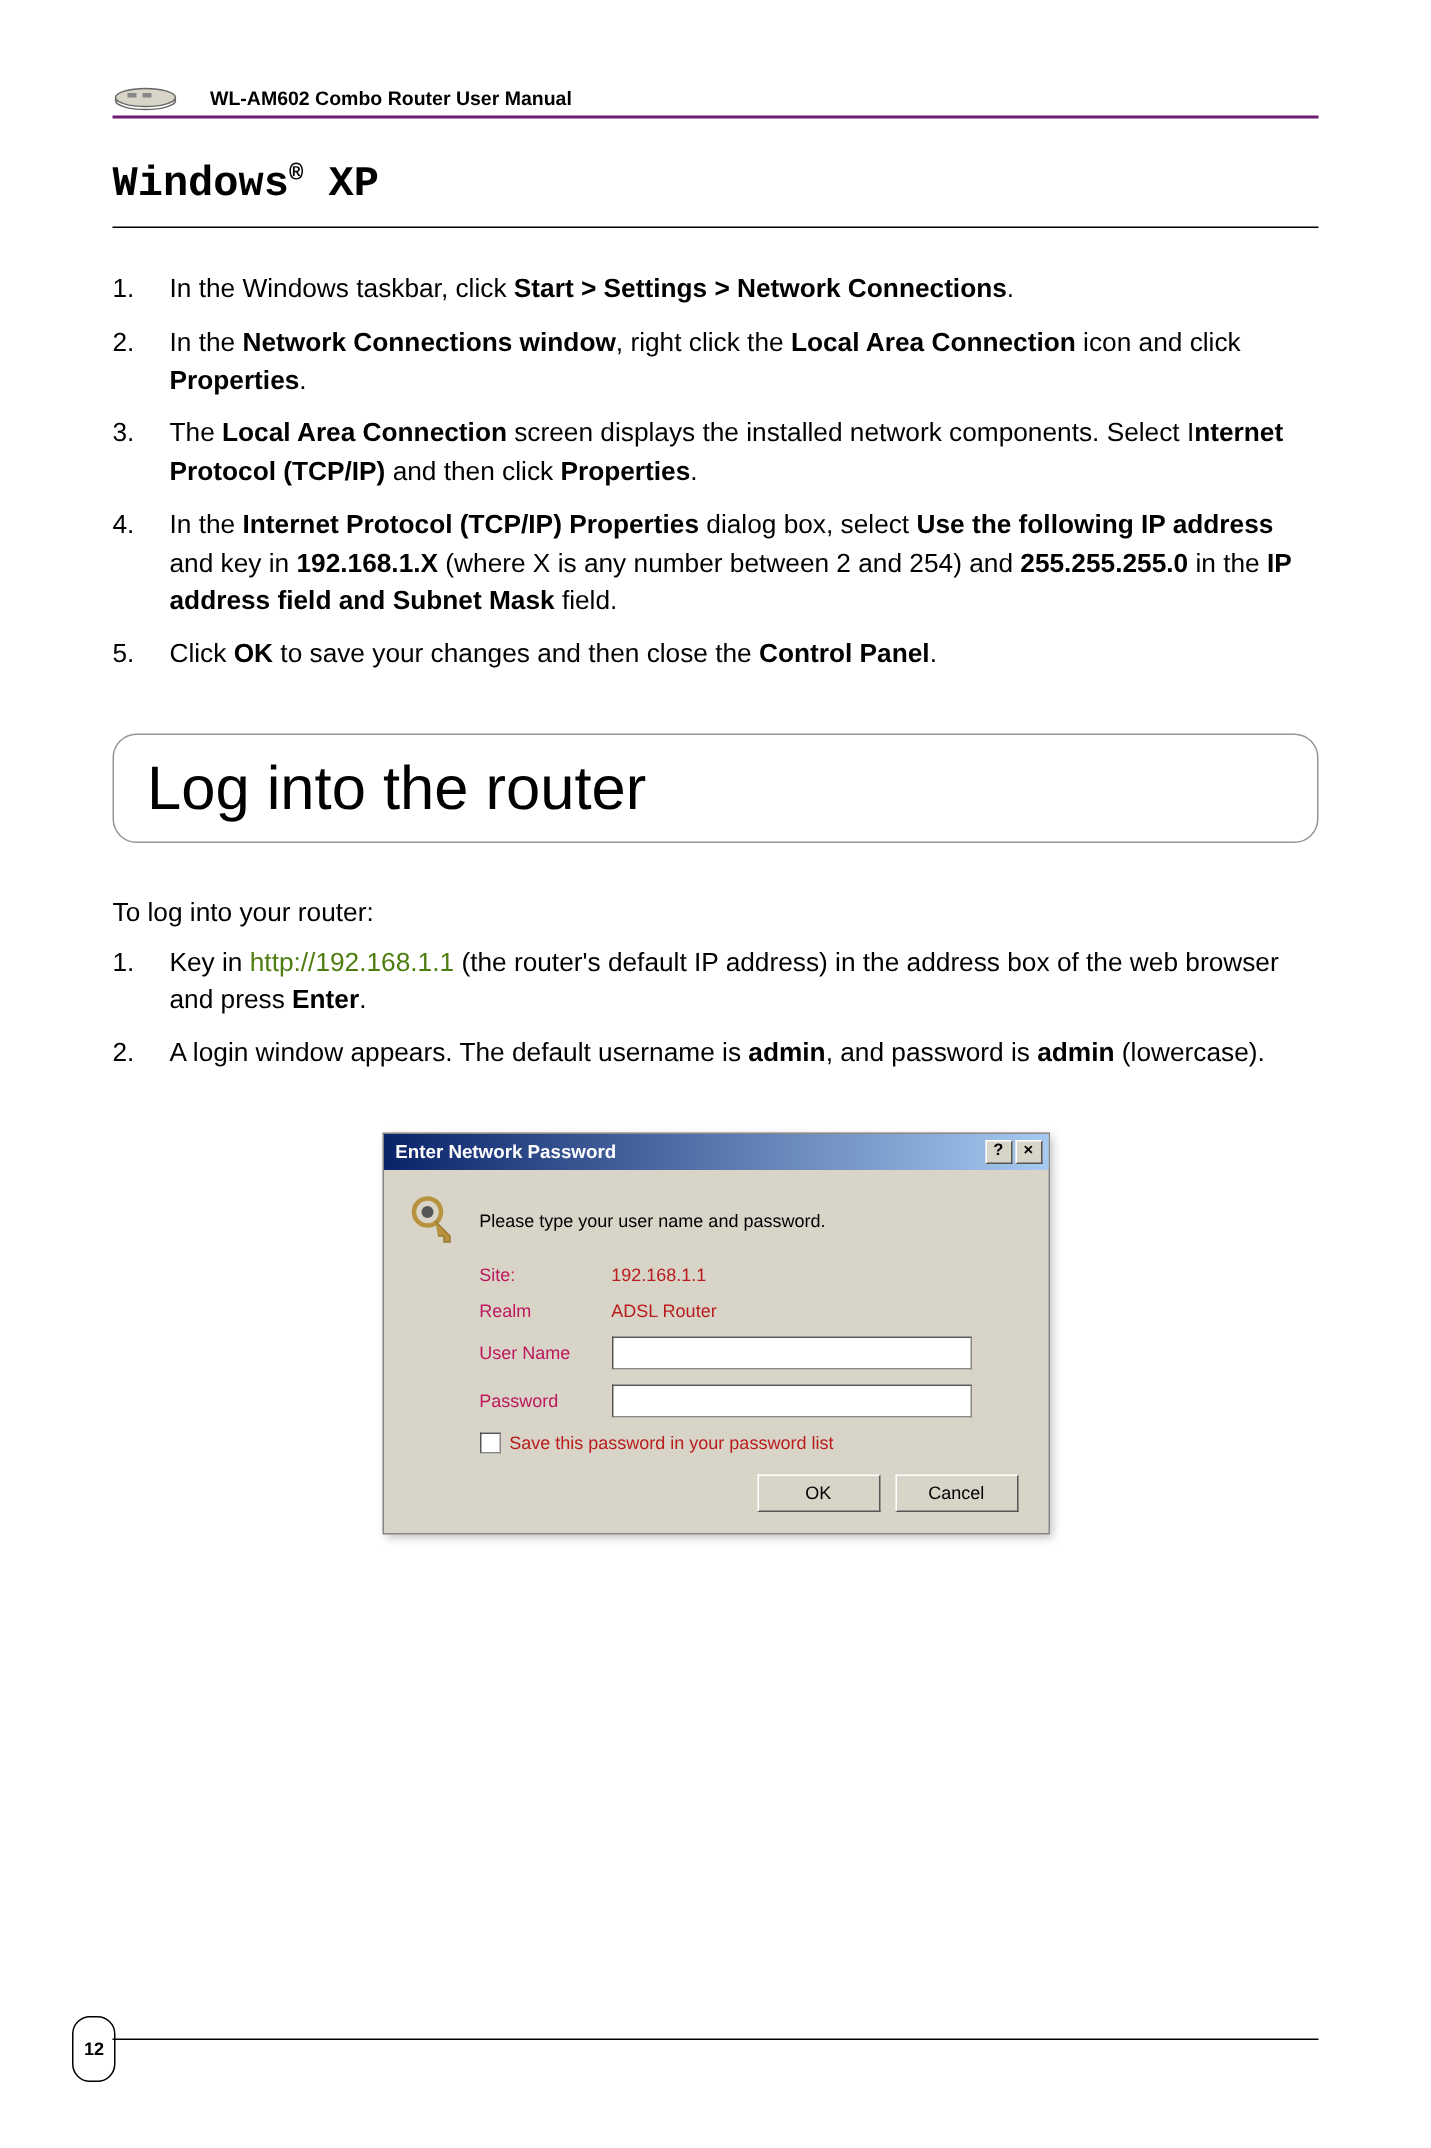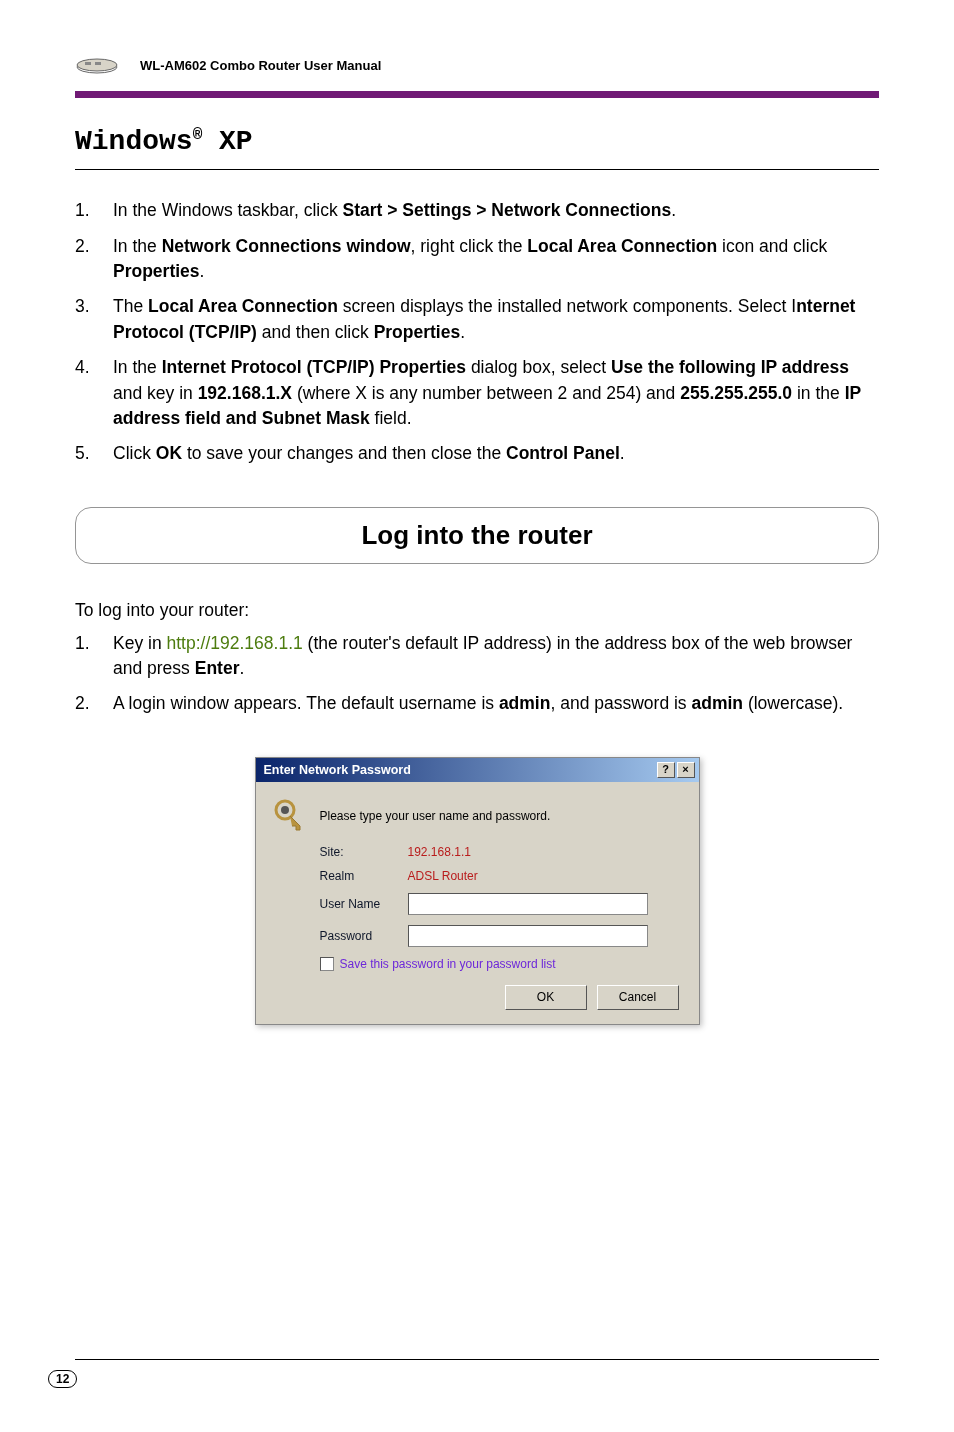--- a/index.html
+++ b/index.html
@@ -10,22 +10,22 @@
       height: 1432px;
       position: relative;
       color: #000;
     }
     .page {
       padding: 55px 75px 40px 75px;
     }
     .header-bar {
       display: flex;
       align-items: center;
-      border-bottom: 7px solid #701a75;
-      padding-bottom: 16px;
+      border-bottom: 2px solid #701a75;
+      padding-bottom: 2px;
       margin-bottom: 28px;
     }
     .header-icon {
       width: 55px;
       height: 20px;
       margin-right: 10px;
     }
     .header-icon svg { display: block; }
     .header-text {
       font-size: 13px;
@@ -65,23 +65,22 @@
     .bold { font-weight: bold; }
     .link { color: #4d7c0f; }
     .big-heading-box {
       border: 1px solid #959595;
       border-radius: 16px;
       padding: 12px 22px;
       margin-top: 28px;
       margin-bottom: 36px;
     }
     .big-heading {
-      font-size: 26px;
-      font-weight: bold;
-      text-align: center;
+      font-size: 41px;
+      font-weight: normal;
     }
     .intro {
       font-size: 17.5px;
       margin-bottom: 10px;
     }
     
     .dialog-wrap {
       display: flex;
       justify-content: center;
       margin-top: 16px;
@@ -134,21 +133,21 @@
     .dialog-icon-col {
       width: 48px;
       flex-shrink: 0;
     }
     .dialog-icon {
       width: 34px;
       height: 34px;
     }
     .row-label {
       width: 88px;
-      color: #0f172a;
+      color: #be185d;
       font-size: 12px;
     }
     .row-value {
       color: #b91c1c;
       font-size: 12px;
     }
     .row-input {
       width: 240px;
       height: 22px;
       background: #fff;
@@ -156,21 +155,21 @@
       border-top-color: #555;
       border-left-color: #555;
       padding: 2px 4px;
       font-size: 12px;
     }
     .checkbox-row {
       margin-left: 48px;
       display: flex;
       align-items: center;
       gap: 6px;
-      color: #6d28d9;
+      color: #b91c1c;
       font-size: 12px;
       margin-top: 4px;
       margin-bottom: 14px;
     }
     .checkbox {
       width: 14px;
       height: 14px;
       background: #fff;
       border: 1px solid #888;
       border-top-color: #555;
@@ -197,21 +196,21 @@
       cursor: pointer;
     }
     .page-footer {
       position: absolute;
       bottom: 44px;
       left: 48px;
     }
     .page-num-circle {
       border: 1px solid #000;
       border-radius: 12px;
-      padding: 1px 7px;
+      padding: 14px 7px;
       font-size: 12px;
       font-weight: bold;
       display: inline-block;
     }
     .footer-line {
       position: absolute;
       bottom: 72px;
       left: 75px;
       right: 75px;
       border-top: 1px solid #000;

